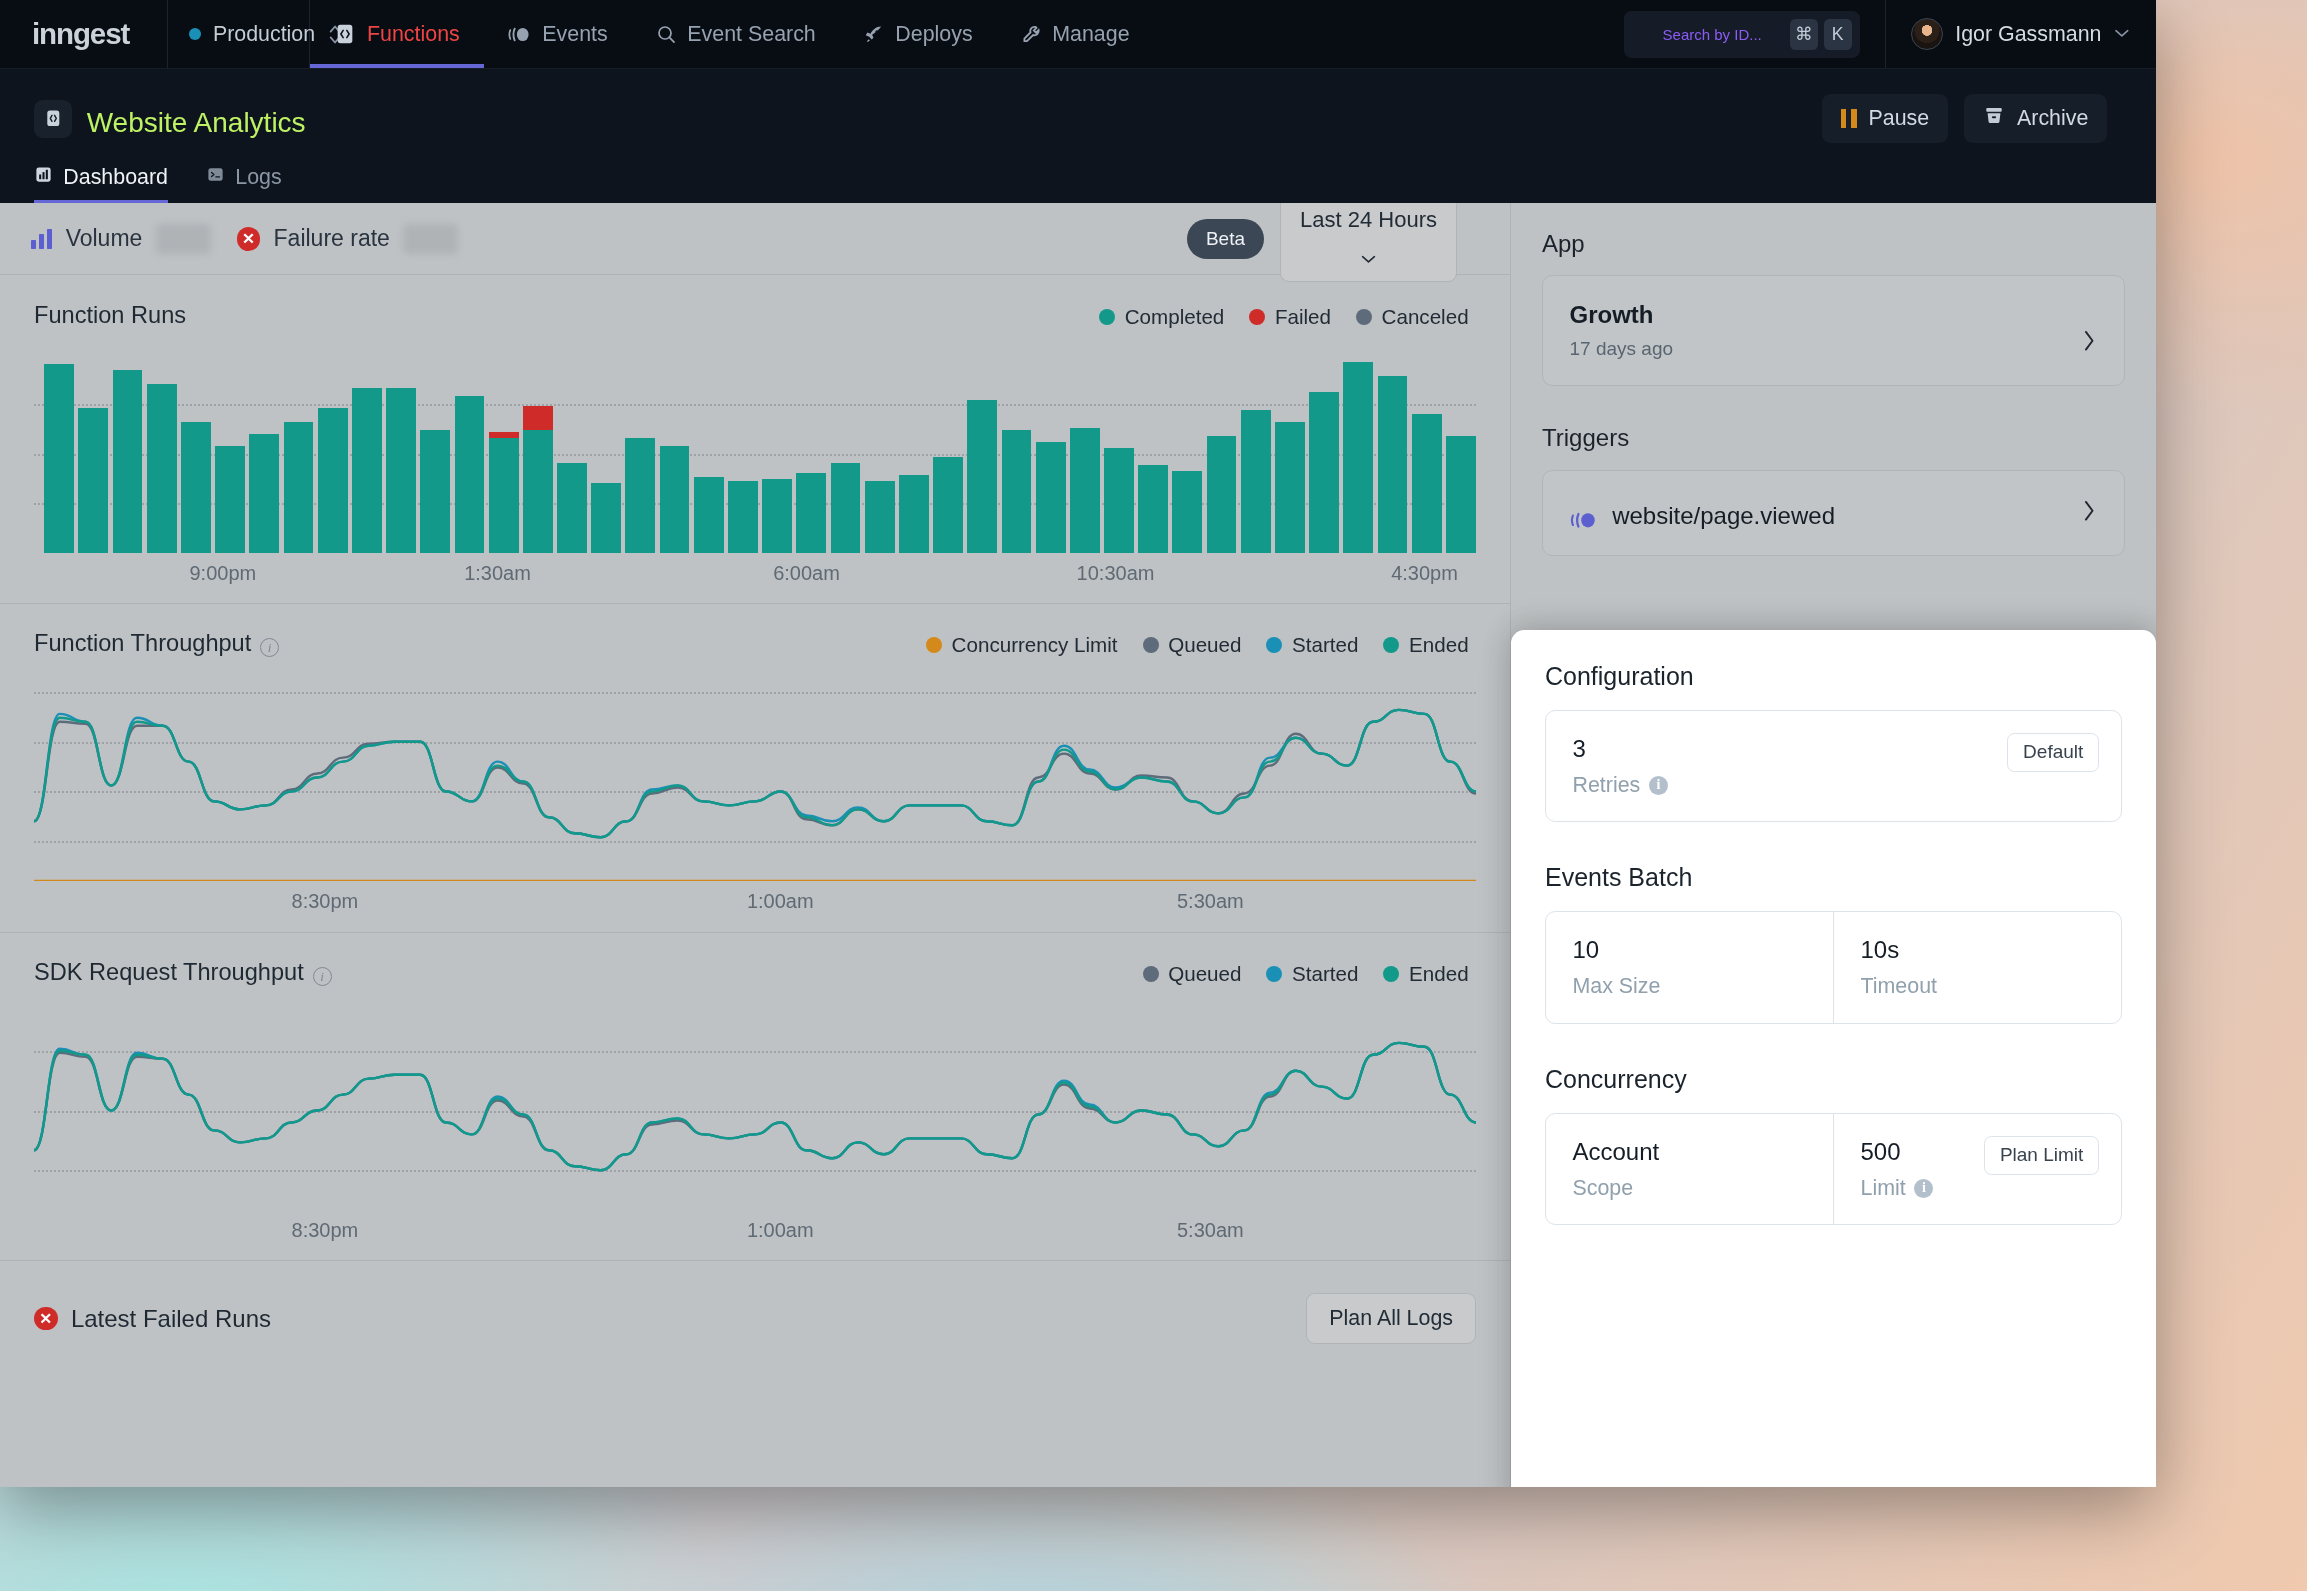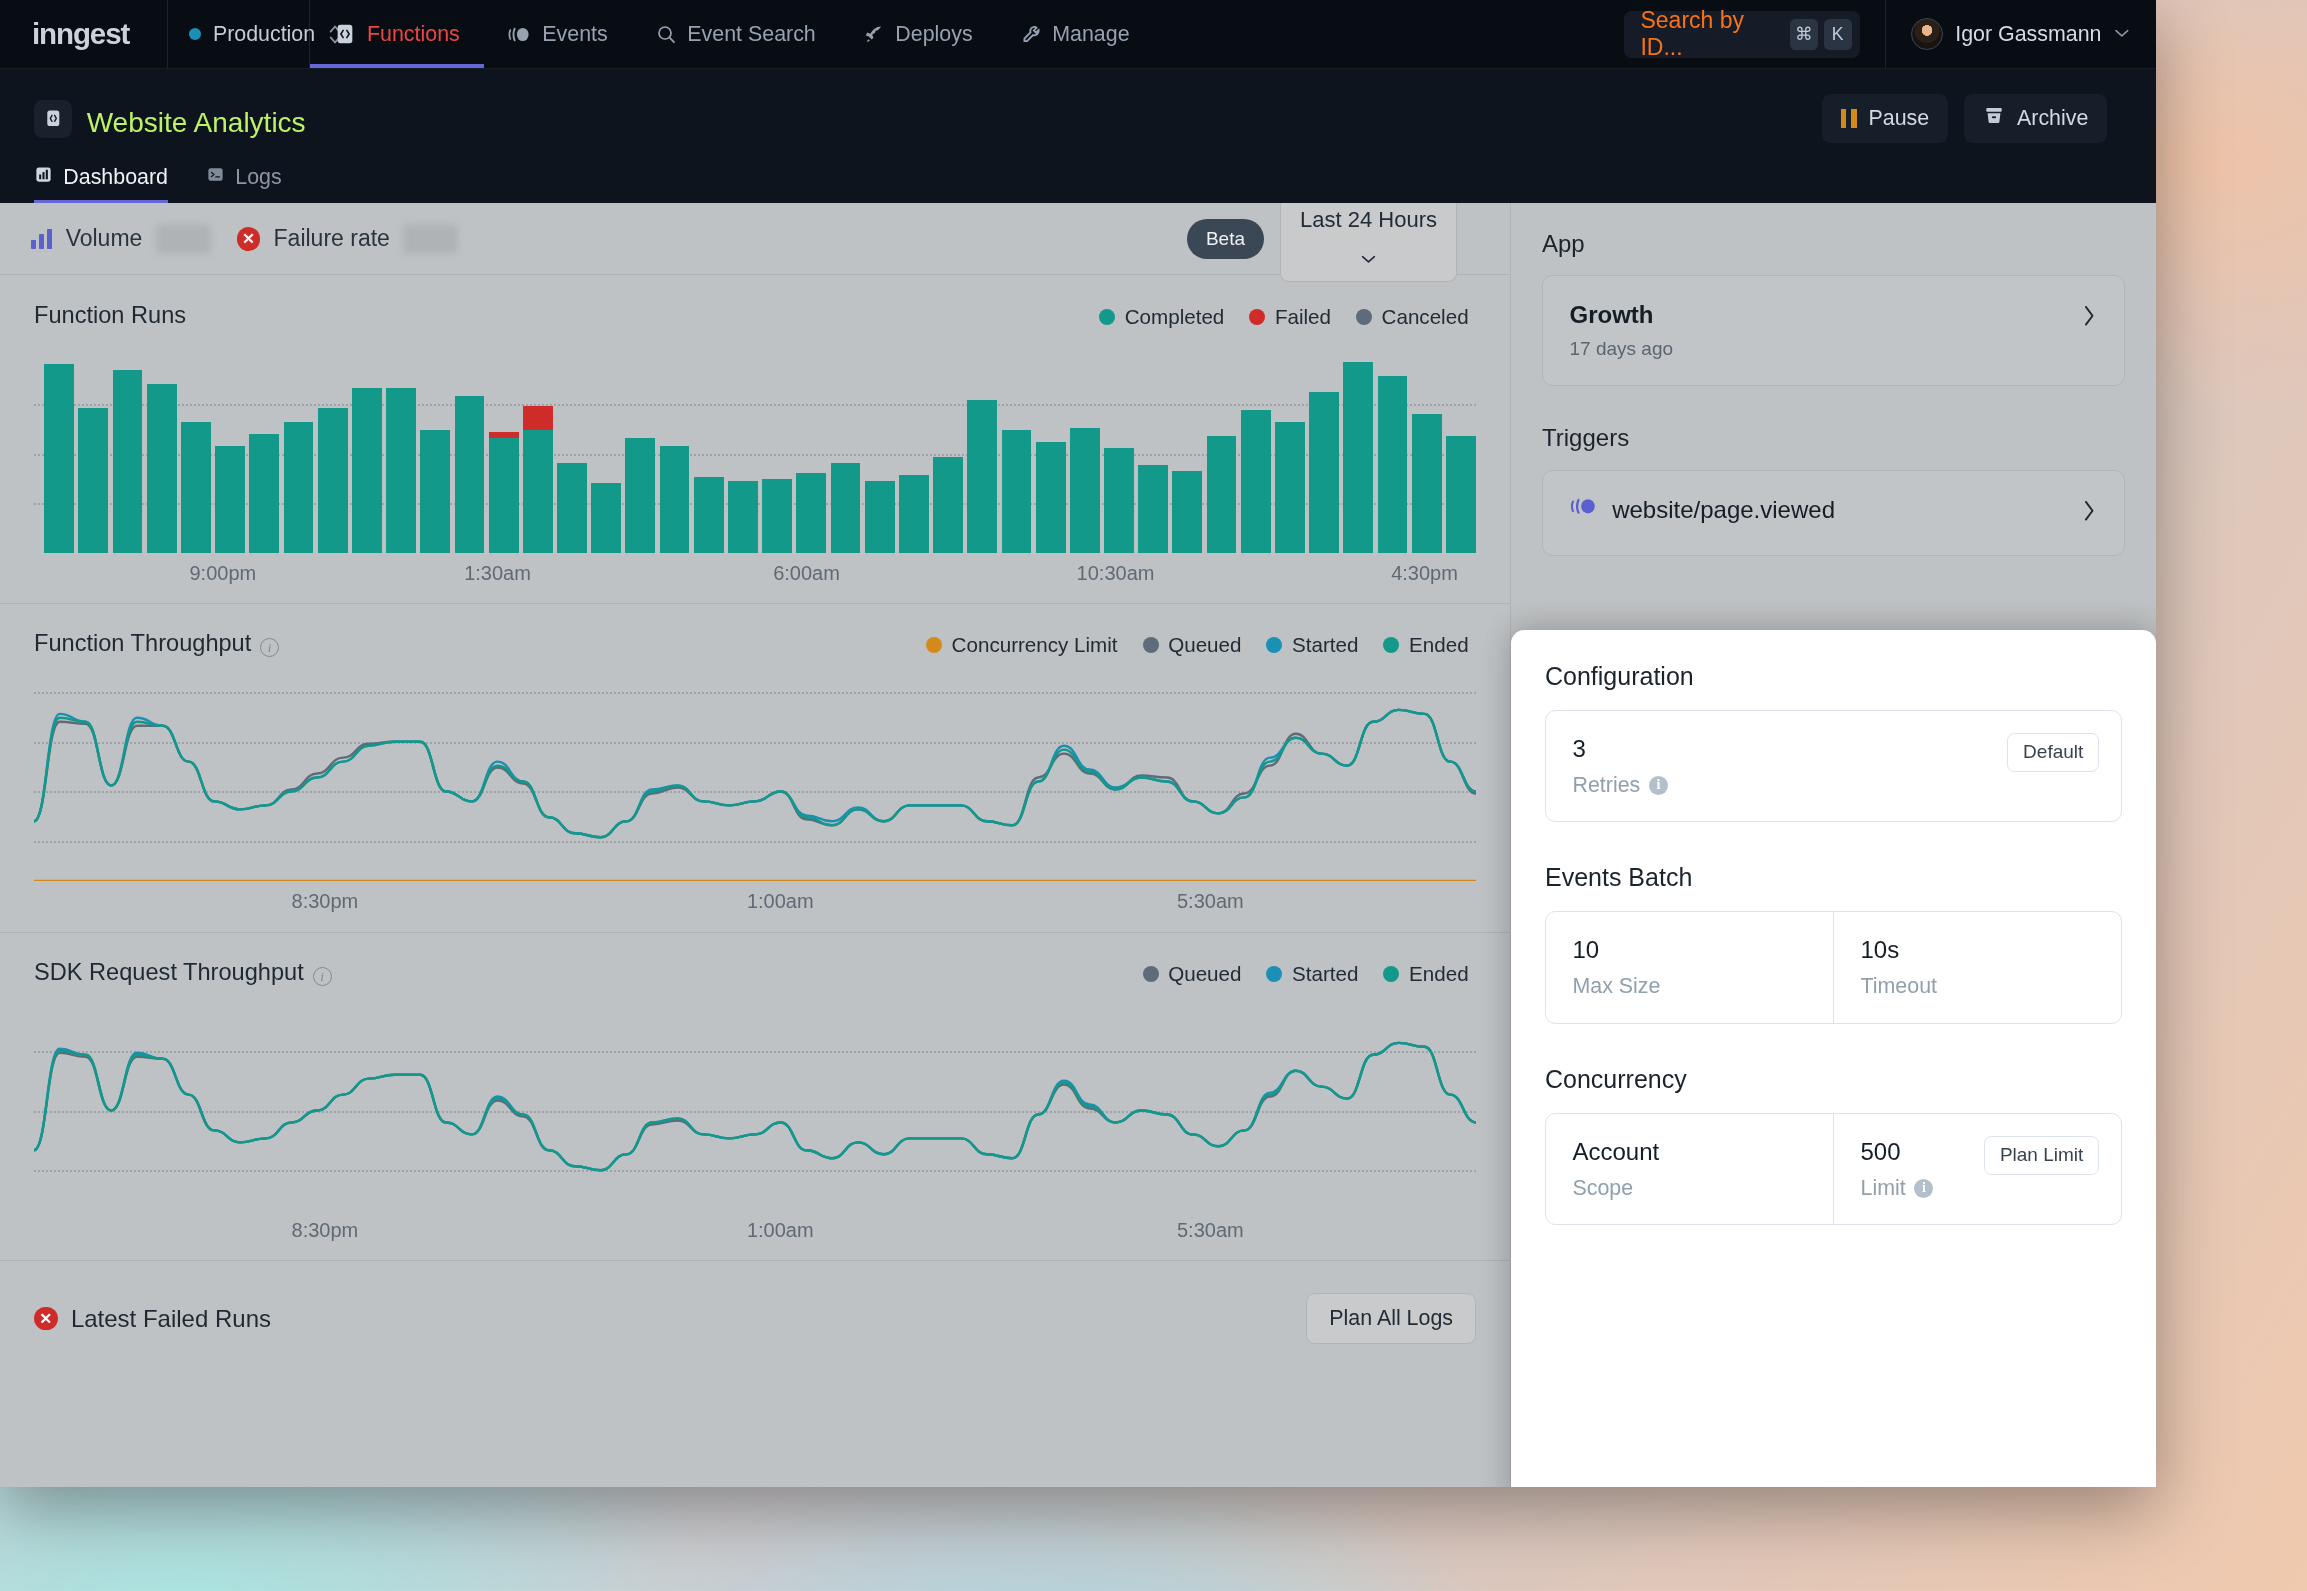--- a/index.html
+++ b/index.html
@@ -60,21 +60,21 @@
   .navitem.active::after {
     content:""; position:absolute; left:0; right:0; bottom:0; height:3.7px; background:#6667d6;
   }
   .navicon { display:flex; align-items:center; }
   .nav-spacer { flex: 1; }
   .search-box {
     align-self: center; width: 236px; height: 47px; margin-right: 25px;
     background: #151c27; border-radius: 7.4px;
     display: flex; align-items: center; padding: 0 8.8px 0 16px; gap: 5.9px;
   }
-  .search-ph { color: #f97316; font-size: 23px; flex: 1; }
+  .search-ph { color: #8b5cf6; font-size: 15px; flex: 1; text-align: center; }
   .kbd {
     background: #2a3442; color: #c3cbd6; border-radius: 5.2px;
     min-width: 28px; height: 31px; display: flex; align-items: center;
     justify-content: center; font-size: 17.7px;
   }
   .user-cell {
     display: flex; align-items: center; gap: 11.8px; padding: 0 25px;
     border-left: 0.7px solid #1b2330;
   }
   .avatar {
@@ -168,21 +168,21 @@
   }
 
   
   .side-col {
     width: 646px; background:#bfc2c4; border-left:0.7px solid #b0b3b6;
     padding: 26.5px 31px; position:relative;
   }
   .side-h { font-size:24px; color:#1b232c; margin-bottom: 17.7px; }
   .side-card {
     border:0.7px solid #b2b5b8; border-radius:10.3px; background: rgba(255,255,255,.06);
-    padding: 25px 26.5px; display:flex; align-items:flex-start; margin-bottom: 38px;
+    padding: 25px 26.5px; display:flex; align-items:flex-end; margin-bottom: 38px;
   }
   .side-card-main { flex:1; }
   .side-card-title { font-size:24px; color:#151d26; font-weight:600; }
   .side-card-sub { font-size:19px; color:#596571; margin-top:8.8px; }
   .chev-r { color:#1f2832; font-size:28px; line-height:1; }
   .ev-ico { display:flex; align-items:center; margin-right:14.7px; }
   .trigger-name { font-size:24px; color:#151d26; }
 
   
   .config-overlay {

